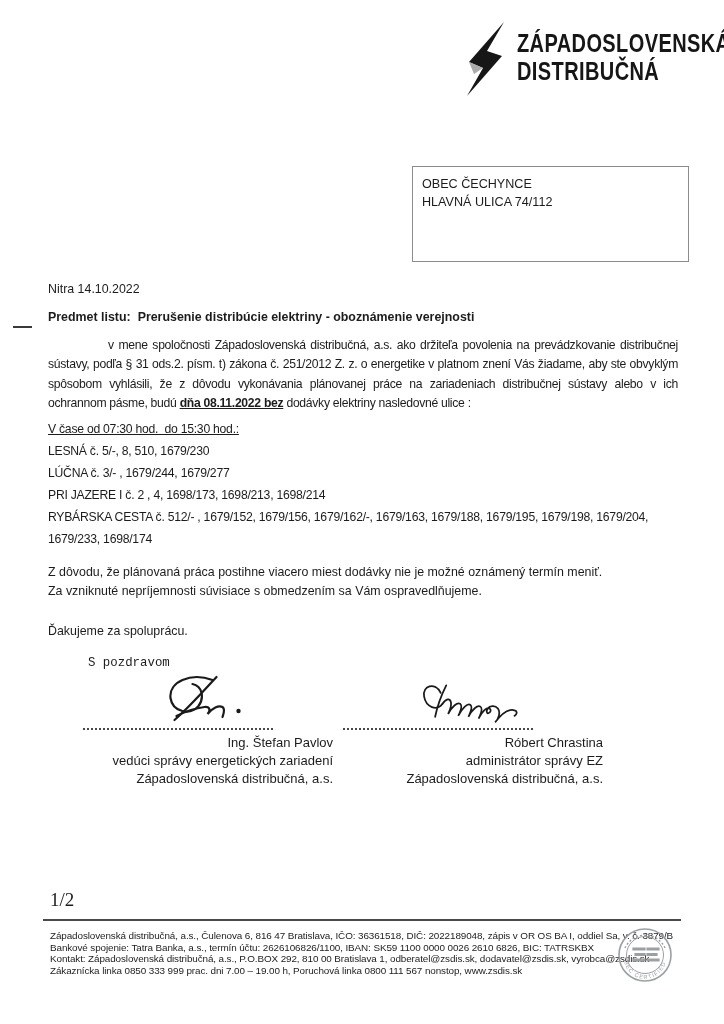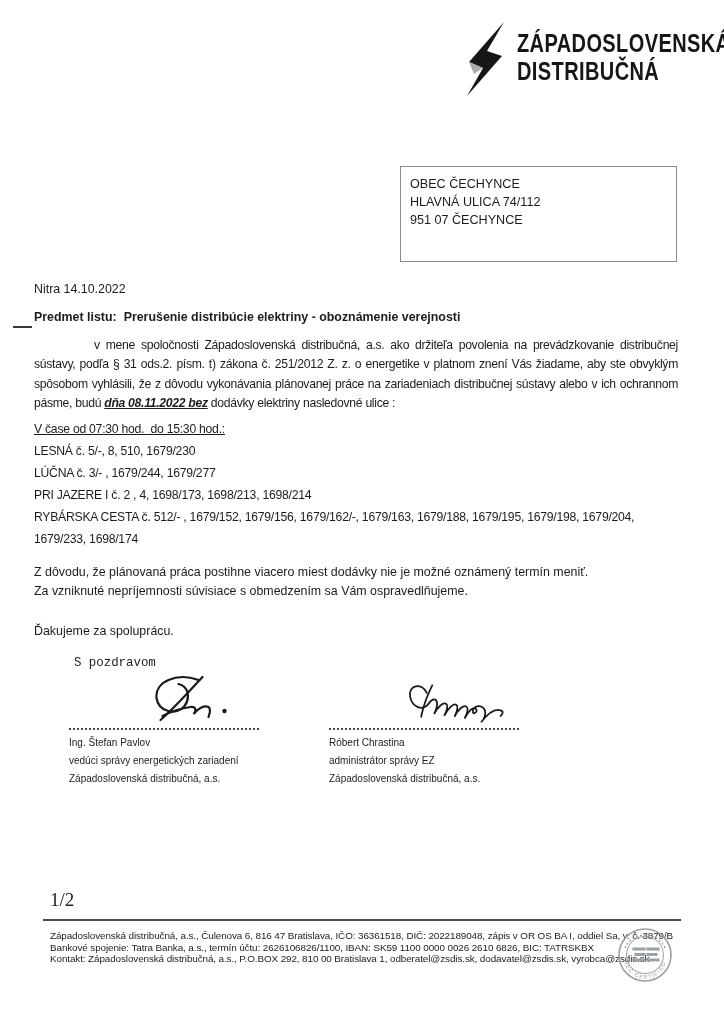--- a/index.html
+++ b/index.html
@@ -8,46 +8,46 @@
 
   
   .logo{position:absolute;left:462px;top:22px;display:flex;align-items:flex-start;}
   .bolt{width:46px;height:74px;flex:0 0 auto;}
   .logo-text{margin-left:9px;margin-top:7px;font-weight:bold;font-size:25px;line-height:28px;
              transform:scaleX(.8);transform-origin:0 0;white-space:nowrap;color:#161616;letter-spacing:.5px;}
 
   .fold-mark{position:absolute;left:13px;top:326px;width:19px;height:2px;background:#3a3a3a;}
 
   
-  .recipient{position:absolute;left:400px;top:166px;width:277px;height:96px;border:1px solid #8c8c8c;
+  .recipient{position:absolute;left:412px;top:166px;width:277px;height:96px;border:1px solid #8c8c8c;
              box-sizing:border-box;padding:8px 9px;font-size:12.6px;line-height:18px;}
 
   
-  .content{position:absolute;left:34px;right:46px;top:281px;font-size:12.4px;}
+  .content{position:absolute;left:48px;right:46px;top:281px;font-size:12.4px;}
   .dateline{margin-bottom:11px;line-height:17px;}
   .subject{font-weight:bold;margin-bottom:10px;line-height:17px;}
   .subject-text{margin-left:7px;}
   .body-para{margin:0 0 4px 0;text-align:justify;text-indent:60px;line-height:19.4px;
              font-size:12.2px;letter-spacing:-.3px;}
-  .bold-u{font-weight:bold;text-decoration:underline;font-style:italic;}
+  .bold-u{font-weight:bold;text-decoration:underline;}
   .schedule{font-size:12.2px;letter-spacing:-.25px;line-height:22px;}
   .sched-heading{text-decoration:underline;white-space:pre-wrap;}
   .street{white-space:pre-wrap;}
   .closing{margin-top:13px;line-height:19px;}
   .thanks{margin-top:21px;line-height:19px;}
   .regards{margin-top:14px;padding-left:40px;line-height:17px;font-family:Liberation Mono, monospace;}
 
   .sig-row{display:flex;margin-top:2px;}
   .sig-col{display:flex;flex-direction:column;}
   .sig-col.left{margin-left:35px;width:250px;}
   .sig-col.right{margin-left:10px;width:260px;}
   .sig-img{height:52px;}
   .sig-img.right-sig{height:48px;margin-top:4px;}
   .dotline{width:190px;border-top:2px dotted #4a4a4a;margin:2px 0 4px 0;}
-  .sig-name,.sig-role,.sig-company{line-height:18px;font-size:10px;}
+  .sig-name,.sig-role,.sig-company{line-height:18px;font-size:13px;text-align:right;}
 
   
   .pagenum{position:absolute;left:50px;top:889px;font-family:"Liberation Serif",serif;font-size:19px;}
   .footer-rule{position:absolute;left:43px;right:43px;top:919px;height:2px;background:#4a4a4a;}
   .footer{position:absolute;left:50px;right:18px;top:930px;font-size:9.9px;line-height:11.5px;letter-spacing:-.1px;}
   .footer b{font-weight:normal;}
   .seal{position:absolute;left:617px;top:927px;width:56px;height:56px;}
 </style>
 </head>
 <body>
@@ -63,21 +63,20 @@
       <div>ZÁPADOSLOVENSKÁ</div>
       <div>DISTRIBUČNÁ</div>
     </div>
   </div>
 
   <div class="fold-mark"></div>
 
   <div class="recipient">
     <div>OBEC ČECHYNCE</div>
     <div>HLAVNÁ ULICA 74/112</div>
-    <div>951 07 ČECHYNCE</div>
   </div>
 
   <div class="content">
 
     <div class="dateline">Nitra 14.10.2022</div>
 
     <div class="subject">
       <span>Predmet listu:</span><span class="subject-text">Prerušenie distribúcie elektriny - oboznámenie verejnosti</span>
     </div>
 
@@ -135,20 +134,21 @@
     </div>
   </div>
 
   <div class="pagenum">1/2</div>
   <div class="footer-rule"></div>
 
   <div class="footer">
     <div><b>Západoslovenská distribučná, a.s.,</b><span> Čulenova 6, 816 47 Bratislava, </span><b>IČO:</b><span> 36361518, </span><b>DIČ:</b><span> 2022189048, zápis v OR OS BA I, oddiel Sa, v. č. 3879/B</span></div>
     <div><b>Bankové spojenie:</b><span> Tatra Banka, a.s., </span><b>termín účtu:</b><span> 2626106826/1100, </span><b>IBAN:</b><span> SK59 1100 0000 0026 2610 6826, </span><b>BIC:</b><span> TATRSKBX</span></div>
     <div><b>Kontakt:</b><span> Západoslovenská distribučná, a.s., P.O.BOX 292, 810 00 Bratislava 1, odberatel@zsdis.sk, dodavatel@zsdis.sk, vyrobca@zsdis.sk</span></div>
+    <div>Zákaznícka linka 0850 333 999 prac. dni 7.00 – 19.00 h, Poruchová linka 0800 111 567 nonstop, www.zsdis.sk</div>
   </div>
 
   <svg class="seal" viewBox="0 0 56 56">
     <circle cx="28" cy="28" r="26" fill="none" stroke="#9ba0a4" stroke-width="1.6"></circle>
     <circle cx="28" cy="28" r="18.5" fill="none" stroke="#9ba0a4" stroke-width="1"></circle>
     <path d="M8 21 A22 22 0 0 1 48 21" fill="none" stroke="#9ba0a4" stroke-width="1.4" stroke-dasharray="2 2"></path>
     <g stroke="#9ba0a4" stroke-width="3.2" stroke-linecap="square">
       <path d="M17 22 L27 22 M19 27.5 L27 27.5 M17 33 L27 33"></path>
       <path d="M31 22 L41 22 M31 27.5 L39 27.5 M31 33 L41 33"></path>
     </g>

